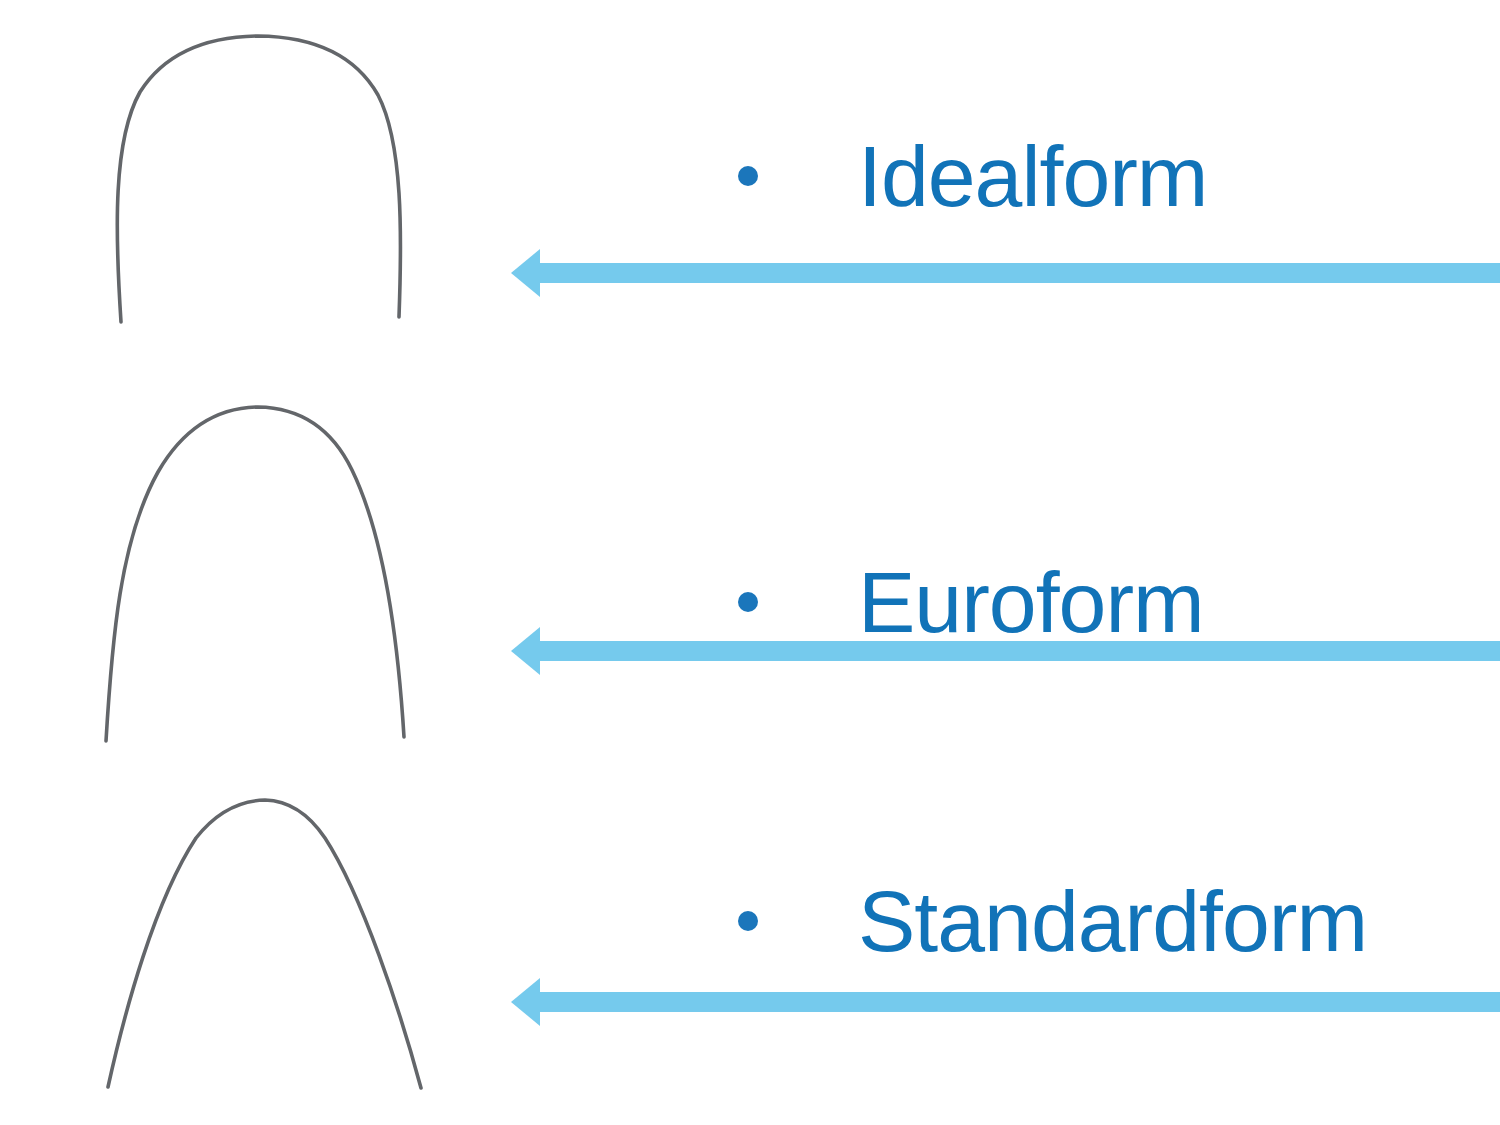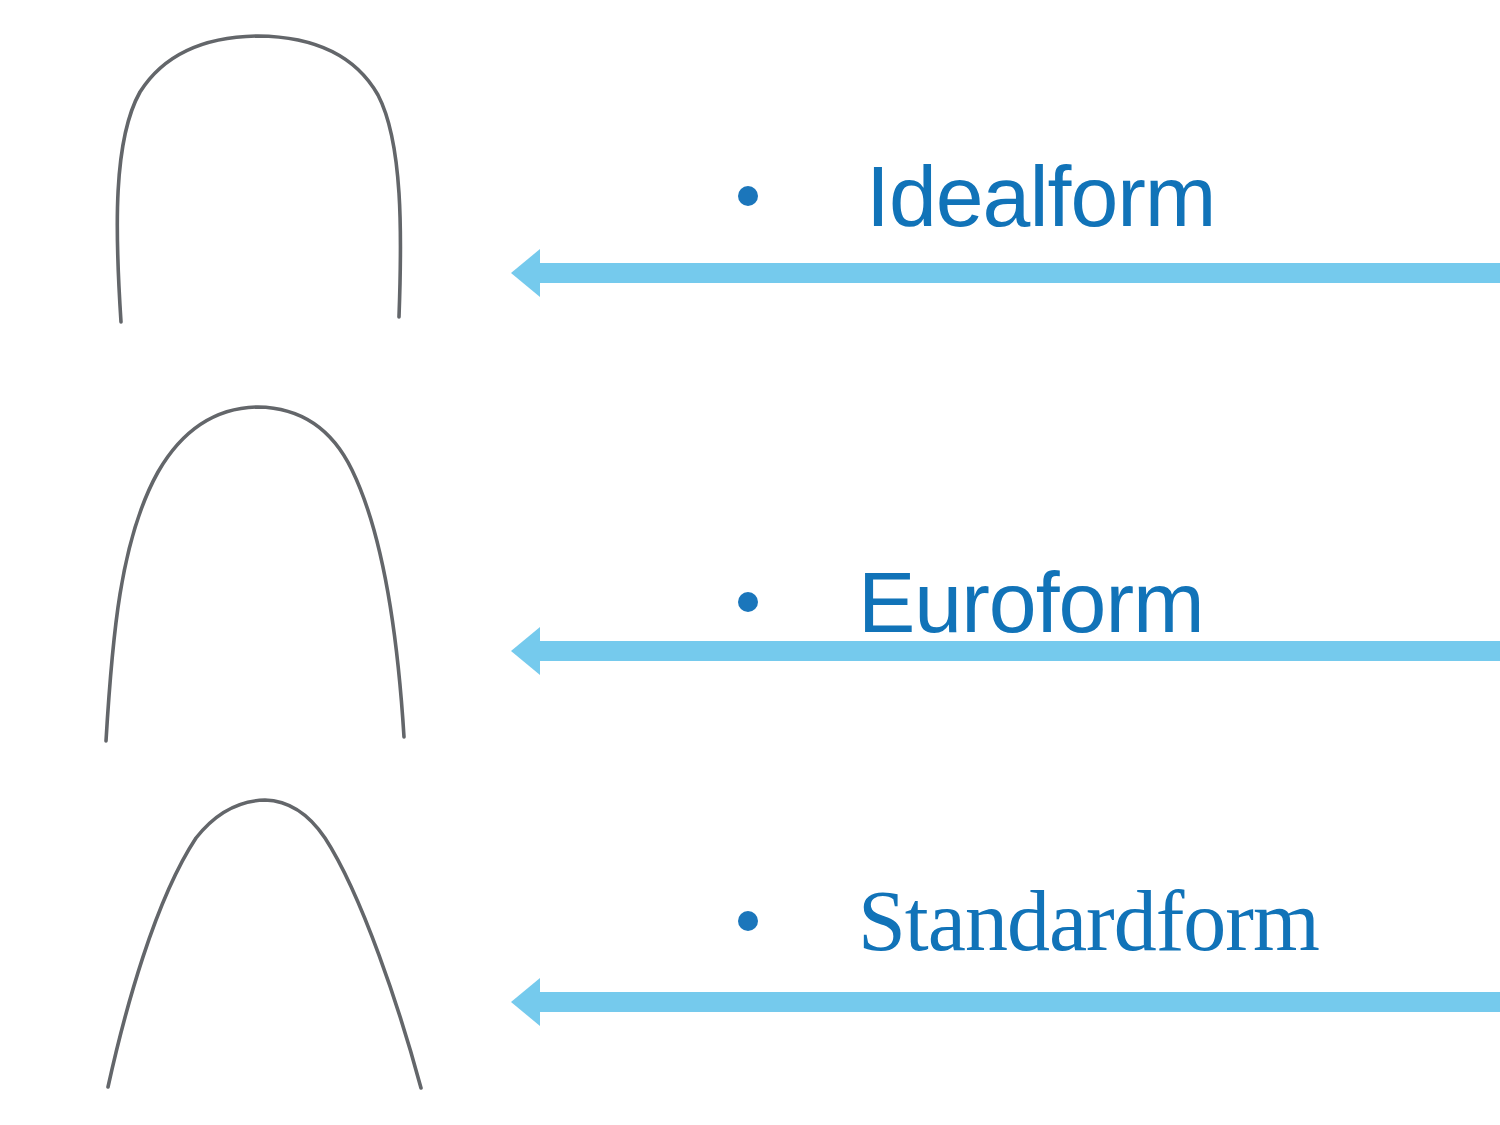--- a/index.html
+++ b/index.html
@@ -33,23 +33,23 @@
   .arrows polygon {
     fill: var(--arrow, #75caed);
   }
   .bullet-row {
     position: absolute;
     left: 738px;
     height: 100px;
     display: flex;
     align-items: center;
   }
-  .row-1 { top: 146px; gap: 8px; }
+  .row-1 { top: 126px; }
   .row-2 { top: 508px; margin-top: 44px; }
-  .row-3 { top: 871px; font-family: Liberation Serif, serif; }
+  .row-3 { top: 871px; }
   .bullet {
     width: 20px;
     height: 20px;
     border-radius: 50%;
     background: var(--bullet, #1b76bb);
     flex: 0 0 auto;
   }
   .bullet-label {
     margin-left: 100px;
     font-size: 86px;

